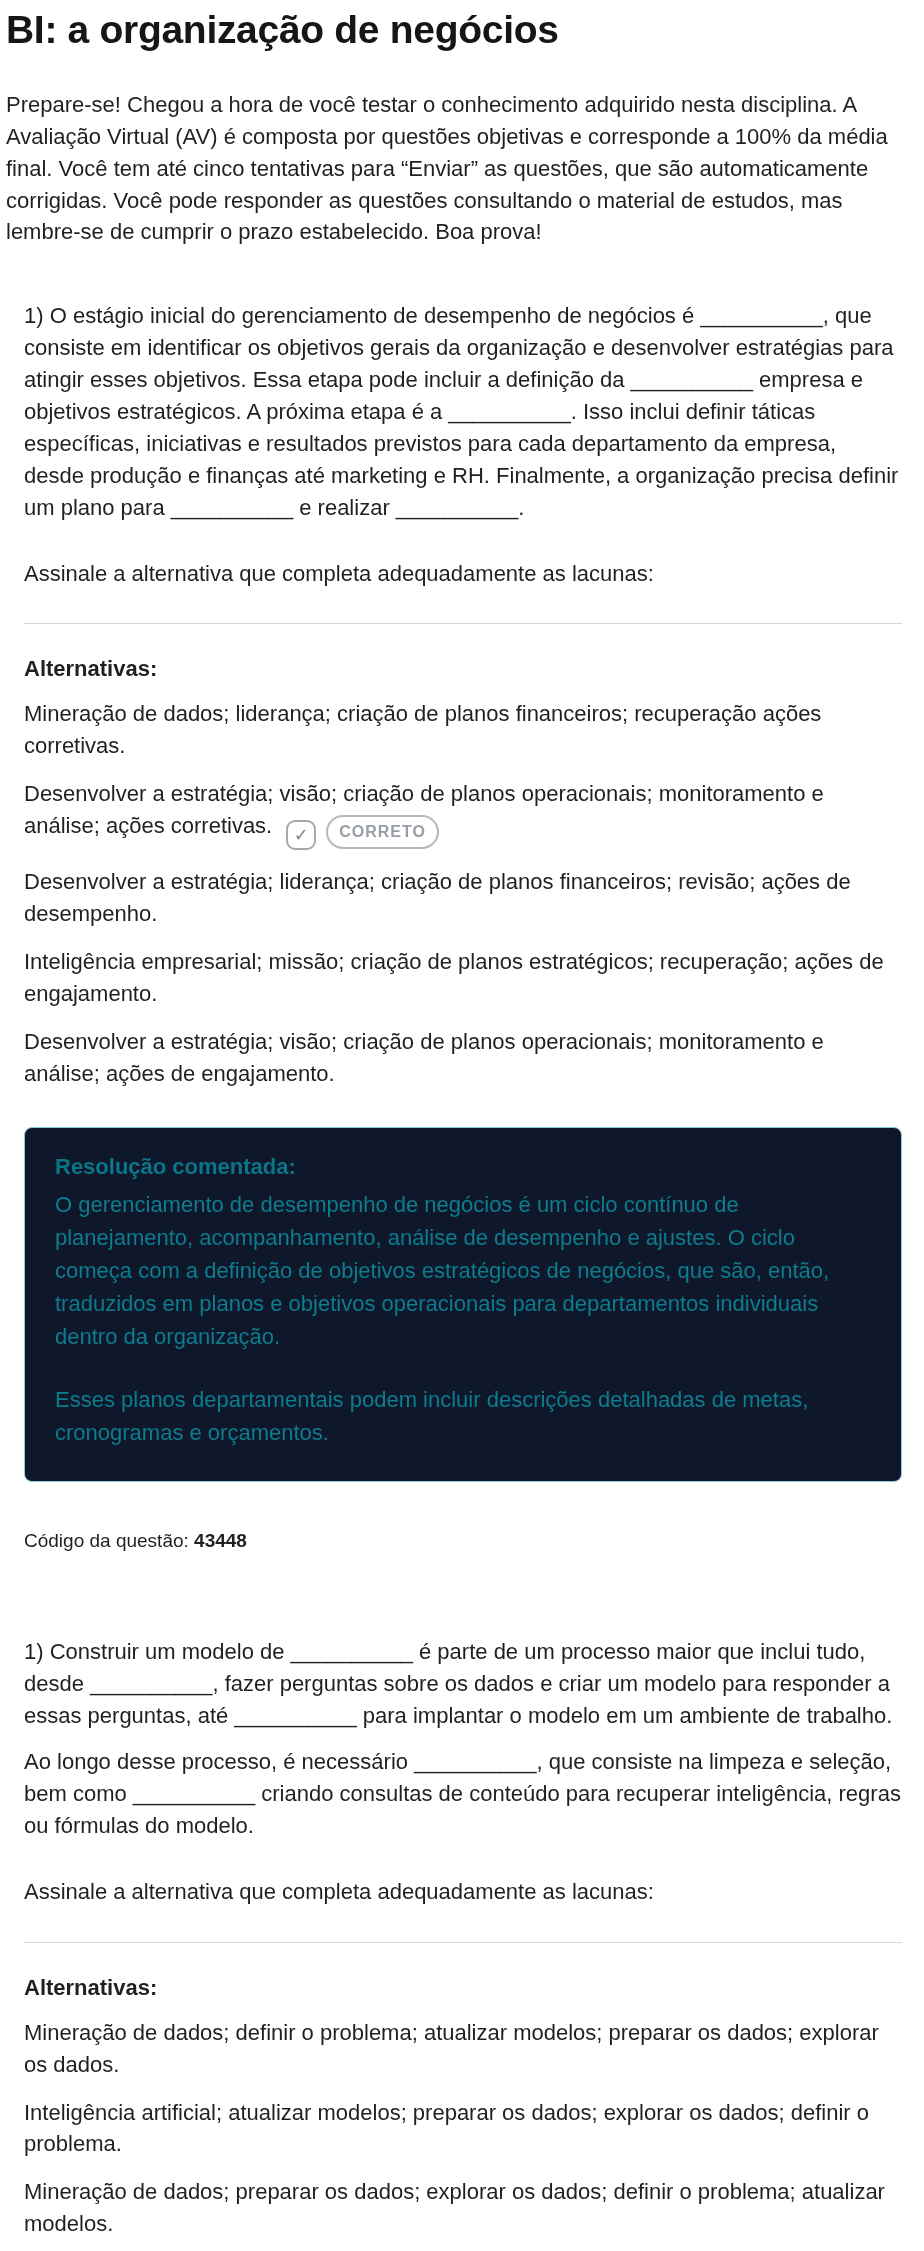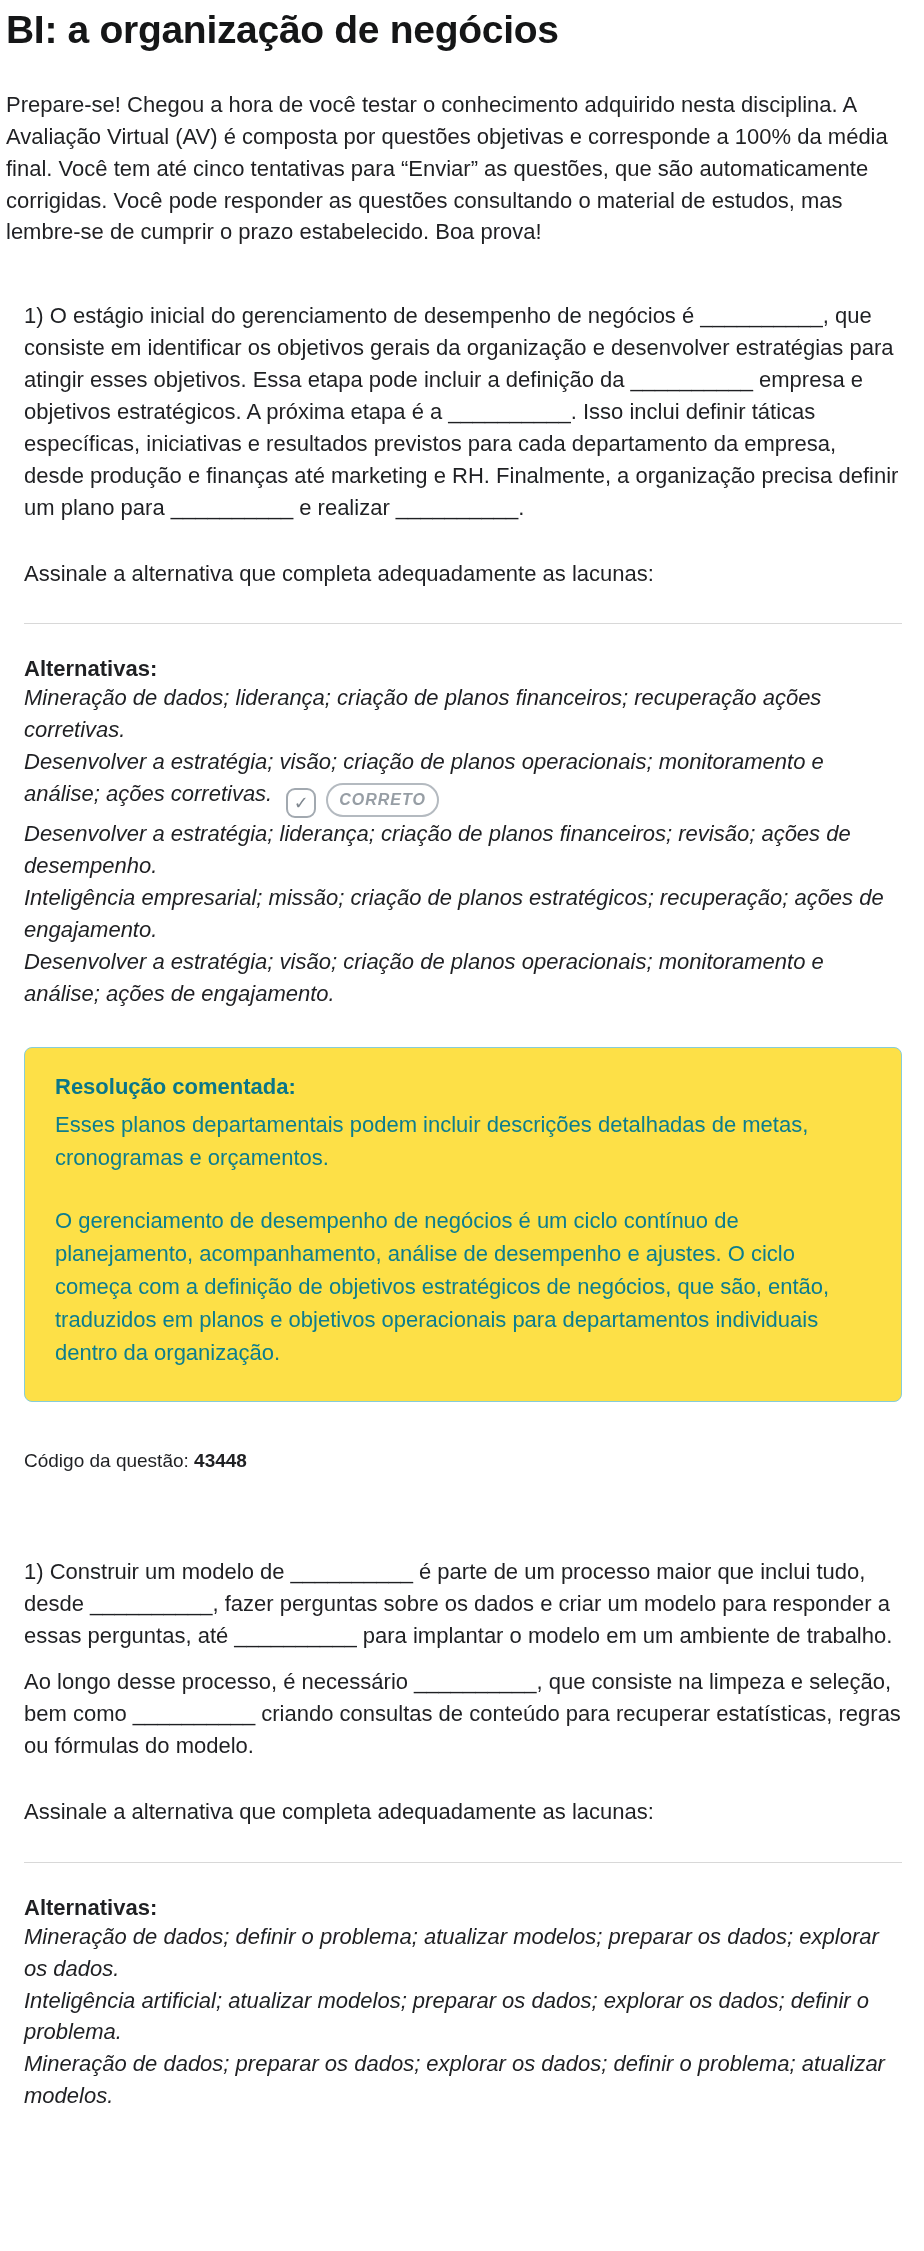--- a/index.html
+++ b/index.html
@@ -63,22 +63,22 @@
   .alternatives-label {
     font-size: 22px;
     font-weight: 700;
     margin-top: 32px;
     color: #1f2023;
   }
 
   .alternative {
     font-size: 22px;
     line-height: 1.45;
-    color: #1f2023;
-    font-style: italic;
+    margin-top: 16px;
+    color: #1f2023;
   }
 
   .check-icon {
     display: inline-flex;
     align-items: center;
     justify-content: center;
     width: 30px;
     height: 30px;
     border: 2px solid #a2a9b0;
     border-radius: 9px;
@@ -101,21 +101,21 @@
     white-space: nowrap;
   }
 
   .resolution-box {
     border: 1px solid #86cdd9;
     border-radius: 8px;
     margin-top: 38px;
     padding: 26px 30px 32px 30px;
     color: #0c7d8f;
     max-width: 880px;
-    background: #fde047;
+    background: #0f172a;
   }
   .resolution-title {
     font-size: 22px;
     font-weight: 700;
     color: #0a7689;
   }
   .resolution-p {
     font-size: 22px;
     line-height: 1.5;
     margin: 8px 0 0 0;
@@ -163,33 +163,33 @@
     <div class="alternative">
       <span>Inteligência empresarial; missão; criação de planos estratégicos; recuperação; ações de engajamento.</span>
     </div>
 
     <div class="alternative">
       <span>Desenvolver a estratégia; visão; criação de planos operacionais; monitoramento e análise; ações de engajamento.</span>
     </div>
 
     <div class="resolution-box">
       <div class="resolution-title">Resolução comentada:</div>
+      <p class="resolution-p">O gerenciamento de desempenho de negócios é um ciclo contínuo de planejamento, acompanhamento, análise de desempenho e ajustes. O ciclo começa com a definição de objetivos estratégicos de negócios, que são, então, traduzidos em planos e objetivos operacionais para departamentos individuais dentro da organização.</p>
       <p class="resolution-p">Esses planos departamentais podem incluir descrições detalhadas de metas, cronogramas e orçamentos.</p>
-      <p class="resolution-p">O gerenciamento de desempenho de negócios é um ciclo contínuo de planejamento, acompanhamento, análise de desempenho e ajustes. O ciclo começa com a definição de objetivos estratégicos de negócios, que são, então, traduzidos em planos e objetivos operacionais para departamentos individuais dentro da organização.</p>
     </div>
 
     <div class="question-code">
       <span>Código da questão:</span>
       <b>43448</b>
     </div>
   </section>
 
   <section class="question-block second">
     <p class="question-text">1) Construir um modelo de __________ é parte de um processo maior que inclui tudo, desde __________, fazer perguntas sobre os dados e criar um modelo para responder a essas perguntas, até __________ para implantar o modelo em um ambiente de trabalho.</p>
-    <p class="question-text">Ao longo desse processo, é necessário __________, que consiste na limpeza e seleção, bem como __________ criando consultas de conteúdo para recuperar estatísticas, regras ou fórmulas do modelo.</p>
+    <p class="question-text">Ao longo desse processo, é necessário __________, que consiste na limpeza e seleção, bem como __________ criando consultas de conteúdo para recuperar inteligência, regras ou fórmulas do modelo.</p>
 
     <p class="instruction">Assinale a alternativa que completa adequadamente as lacunas:</p>
 
     <hr class="divider">
 
     <div class="alternatives-label">Alternativas:</div>
 
     <div class="alternative">
       <span>Mineração de dados; definir o problema; atualizar modelos; preparar os dados; explorar os dados.</span>
     </div>

